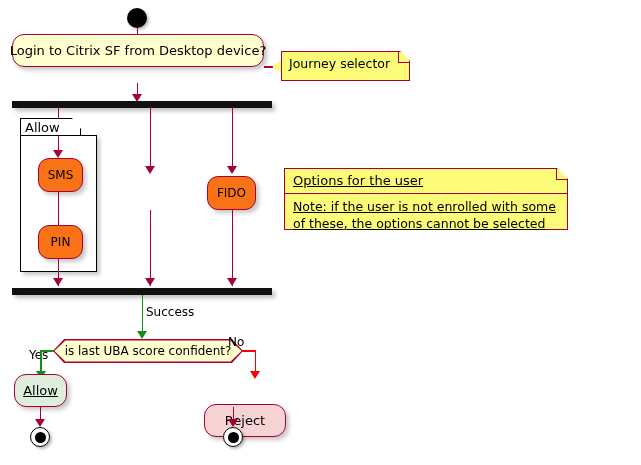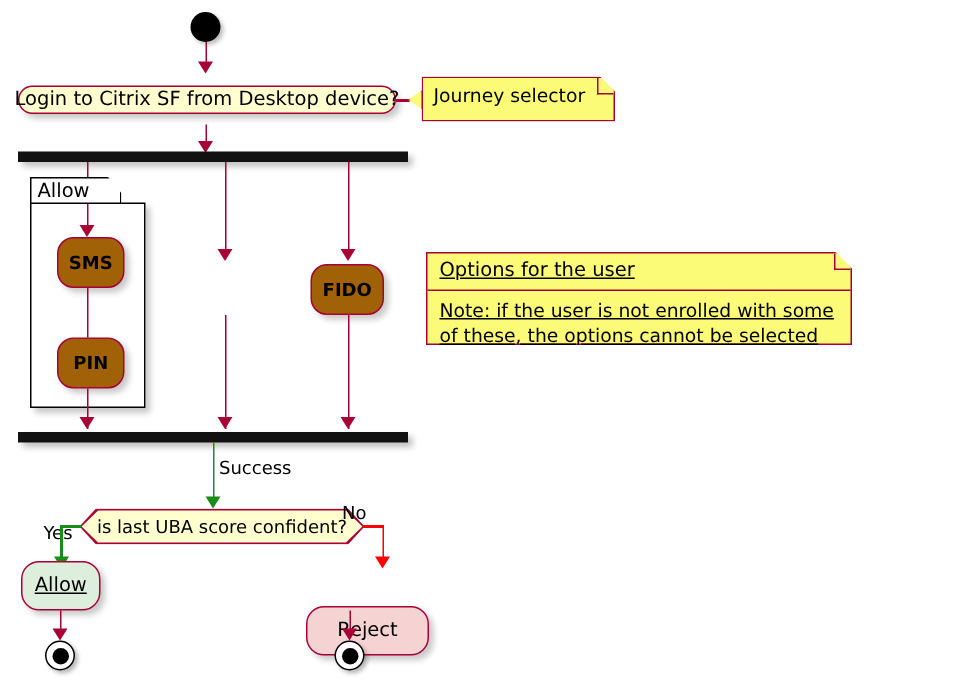--- a/index.html
+++ b/index.html
@@ -44,24 +44,23 @@
     border:1.5px solid #A80036;
     border-radius:12px;
     background:#FEFECE;
     color:#000000;
     display:flex;align-items:center;justify-content:center;
     font-size:13px;
     white-space:nowrap;
     box-shadow:3px 3px 4px rgba(0,0,0,.22);
   }
   .act.opt{
-    background:#a16207;
+    background:#f97316;
     border-radius:11px;
     font-size:12px;
-    font-weight:bold;
   }
   .act.allow{background:#DDEEDD;font-size:13px;}
   .act.reject{background:#F5D3D3;font-size:13px;}
 
   
   .bar{
     background:#111111;
     height:7px;
     box-shadow:3px 3px 4px rgba(0,0,0,.25);
   }
@@ -179,21 +178,21 @@
 </head>
 <body>
 
 <div id="canvas">
 
   <div class="abs start-node" style="left:127px;top:8px;"></div>
 
   <div class="abs vline" style="left:136.5px;top:28px;height:14px;"></div>
   <div class="abs arrow" style="left:132px;top:41px;"></div>
 
-  <div class="abs act" style="left:12px;top:57px;width:252px;height:19px;">
+  <div class="abs act" style="left:12px;top:34px;width:252px;height:33px;">
     <span>Login to Citrix SF from Desktop device?</span>
   </div>
 
   <div class="abs hline" style="left:264px;top:66px;width:9px;"></div>
   <div class="abs note-anchor" style="left:272px;top:60px;width:10px;height:13px;"></div>
 
   <div class="abs note folded" style="left:281px;top:51px;width:129px;height:30px;">
     <div class="note-body">Journey selector</div>
     <div class="note-fold"></div>
   </div>

